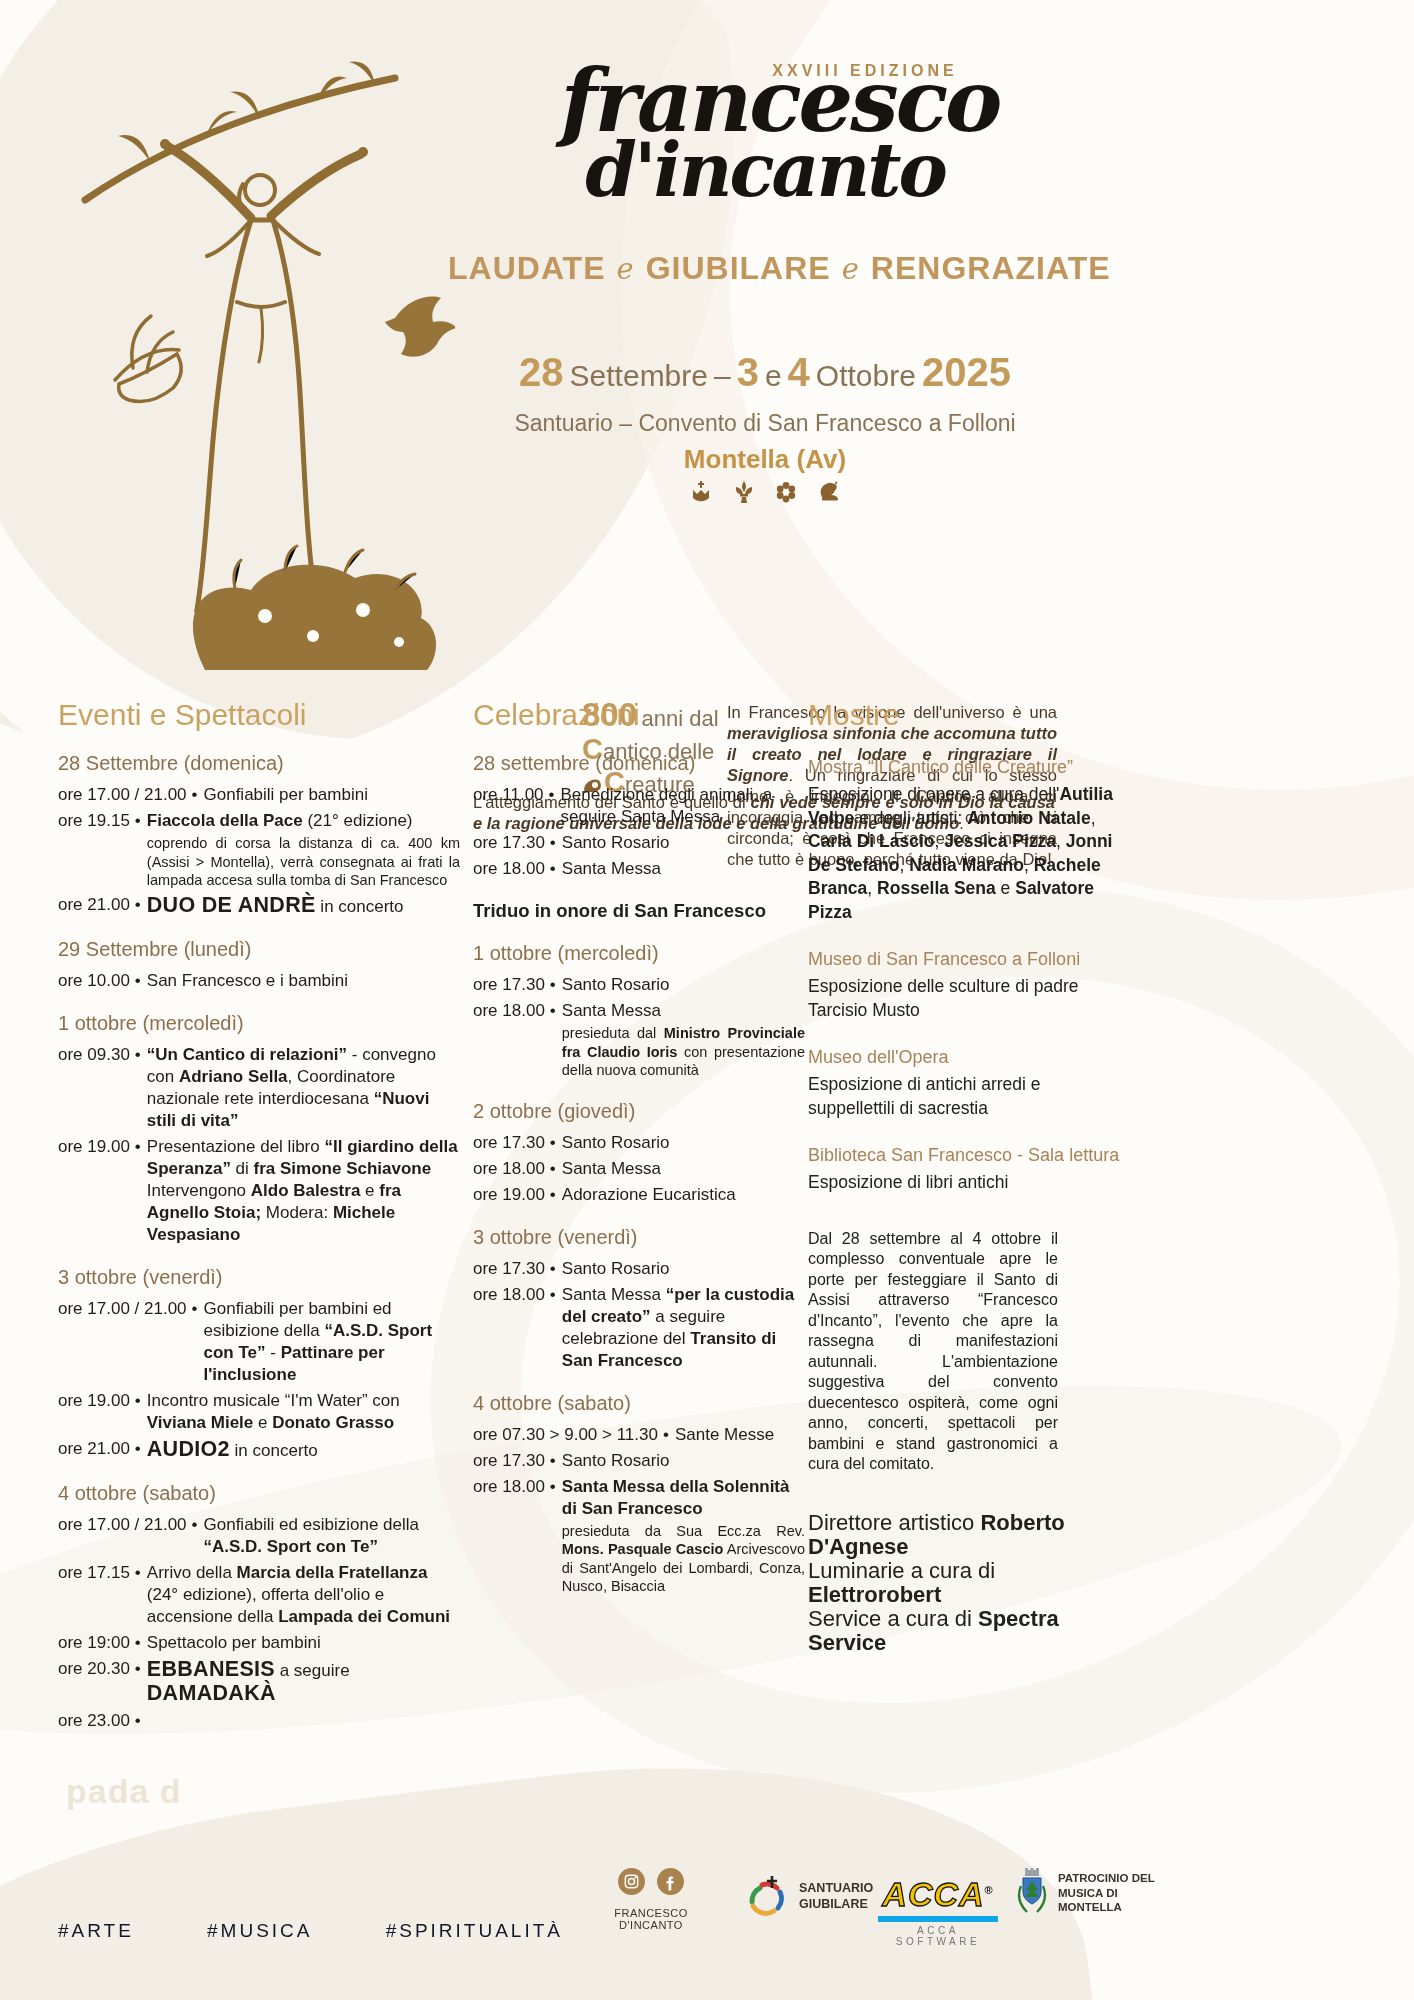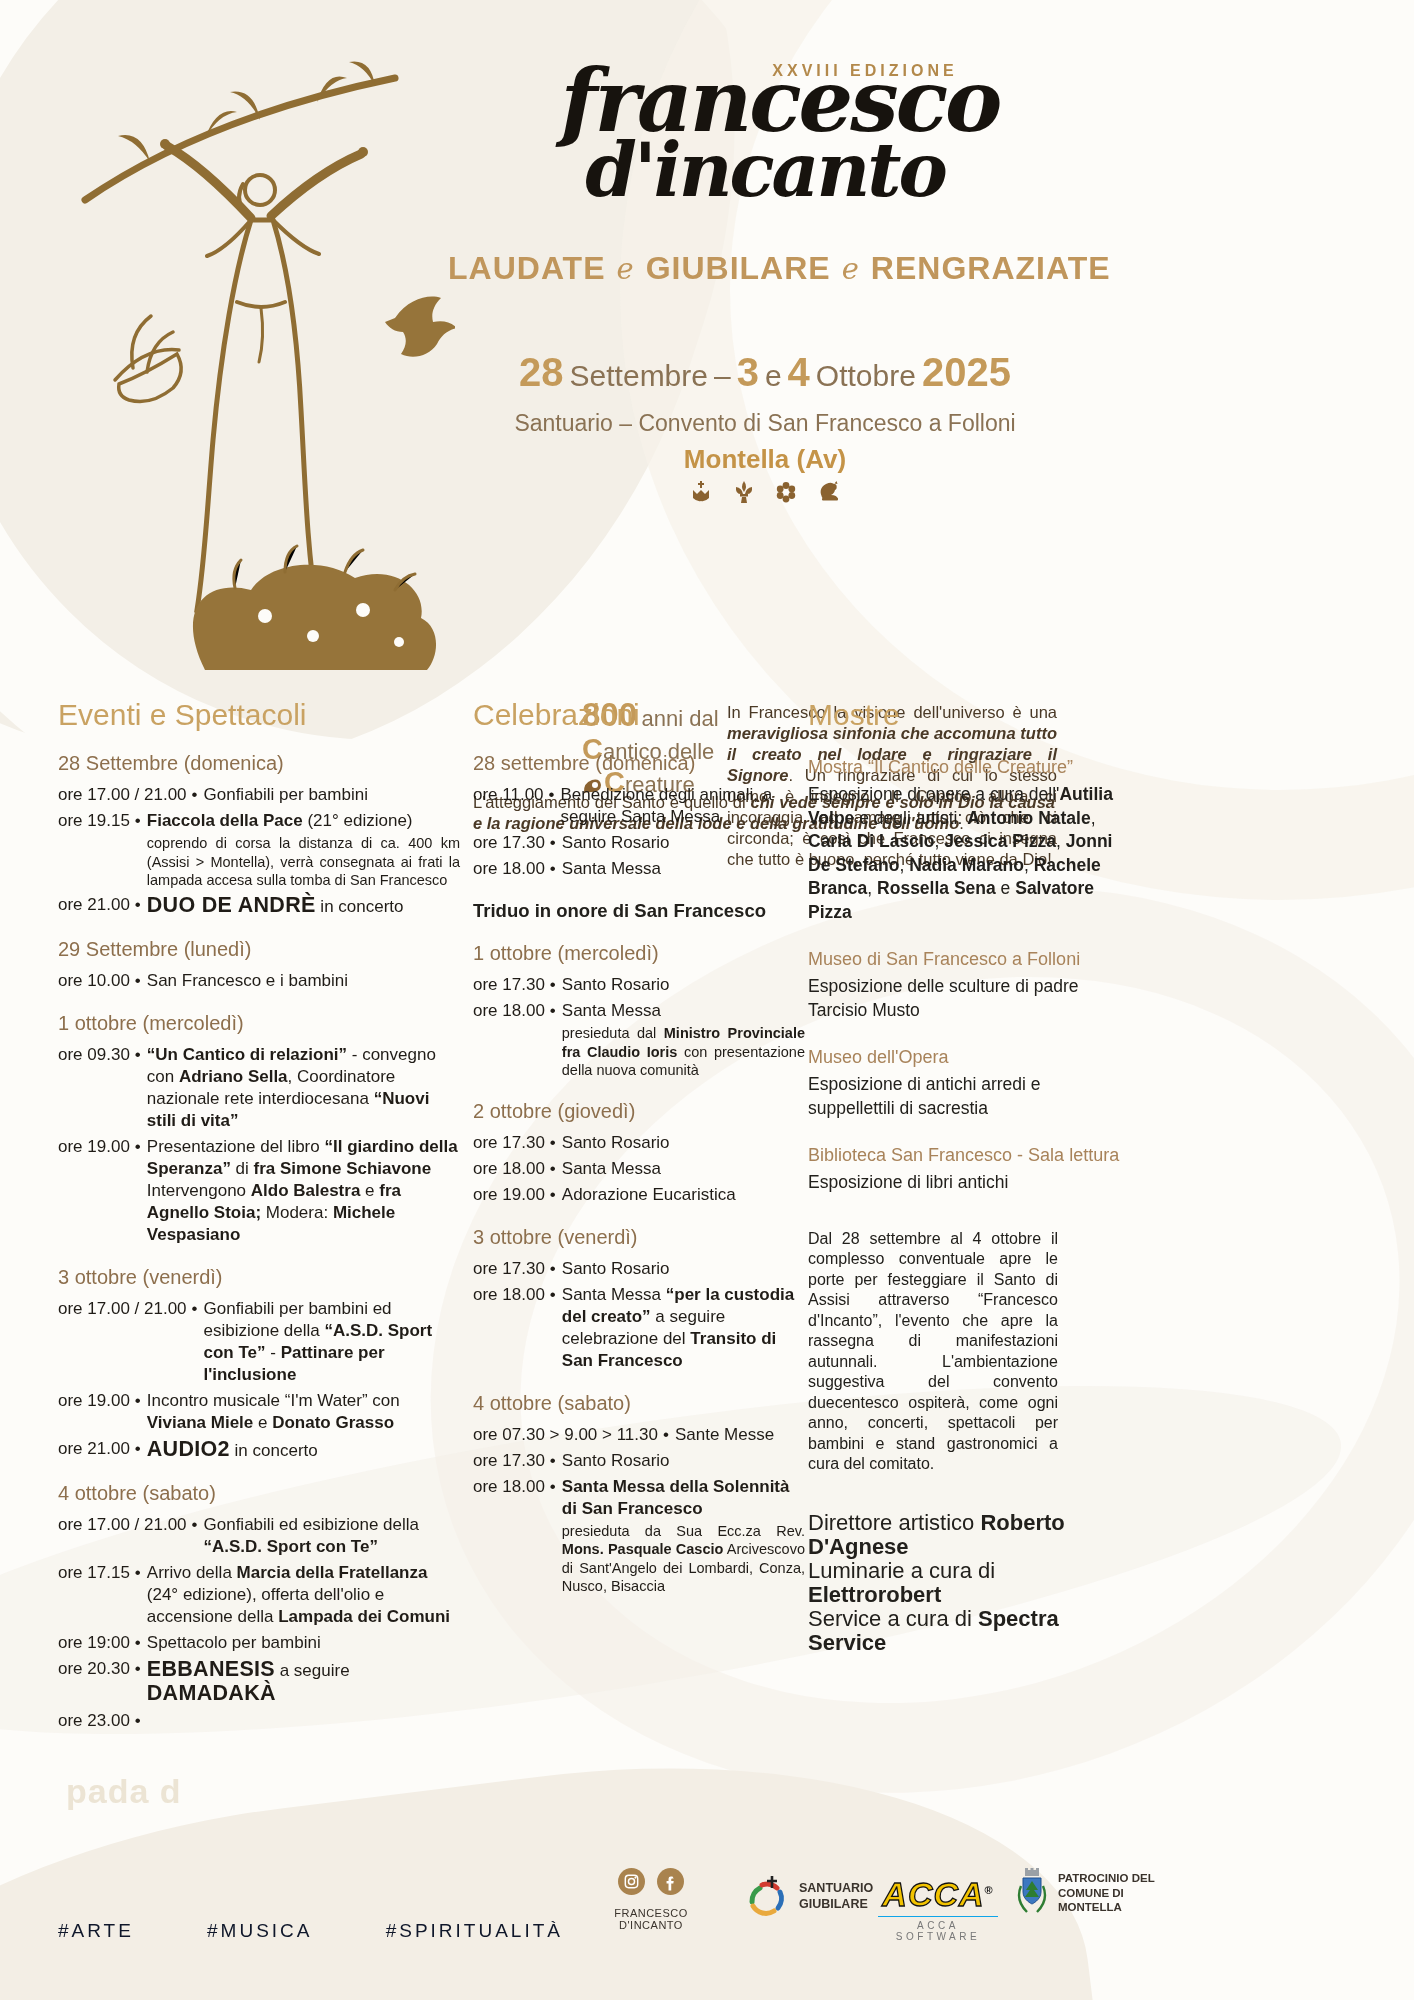--- a/index.html
+++ b/index.html
@@ -68,21 +68,21 @@
   .hash{font-size:19px;font-weight:400;letter-spacing:3px;color:#0f172a;}
   .social{left:593px;top:1868px;width:116px;text-align:center;}
   .social .icons{display:flex;justify-content:center;gap:12px;}
   .social-label{font-size:11px;letter-spacing:.5px;color:#3a332c;margin-top:12px;}
   .logo-sant{left:742px;top:1872px;display:flex;gap:9px;align-items:center;}
   .logo-sant .txt{font-size:12.5px;font-weight:700;color:#3a332c;line-height:16px;}
   .logo-acca{left:878px;top:1872px;width:120px;text-align:center;}
   .acca-word{font-size:34px;font-weight:900;font-style:italic;color:#f2c300;
              -webkit-text-stroke:1.3px #111;letter-spacing:1px;line-height:36px;}
   .acca-reg{font-size:11px;-webkit-text-stroke:0;color:#111;vertical-align:super;font-style:normal;}
-  .acca-sub{font-size:10px;letter-spacing:3.5px;color:#777;margin-top:4px;border-top:1px solid #0ea5e9;padding-top:3px;}
+  .acca-sub{font-size:10px;letter-spacing:3.5px;color:#777;margin-top:4px;border-top:6px solid #0ea5e9;padding-top:3px;}
   .logo-mont{left:1015px;top:1868px;display:flex;gap:9px;align-items:center;}
   .logo-mont .txt{font-size:11.5px;font-weight:700;color:#3a332c;line-height:14.5px;}
   .illu{position:absolute;left:55px;top:50px;z-index:1;}
   b i, i b{font-style:italic;}
 </style>
 </head>
 <body>
 
 <div class="poster">
 
@@ -406,18 +406,18 @@
       <rect x="10" y="0" width="3" height="4" fill="#9aa0a6"></rect>
         <rect x="15.5" y="0" width="3" height="4" fill="#9aa0a6"></rect>
         <rect x="21" y="0" width="3" height="4" fill="#9aa0a6"></rect>
       <path d="M8,10 h18 v14 c0,8 -9,12 -9,12 c0,0 -9,-4 -9,-12 z" fill="#3c78c0" stroke="#1d4e8f" stroke-width="1"></path>
       <path d="M17,13 l6,9 h-4 l5,7 h-14 l5,-7 h-4 z" fill="#2e7d32"></path>
       <path d="M6,18 q-6,14 6,26" fill="none" stroke="#2e7d32" stroke-width="2.4"></path>
       <path d="M28,18 q6,14 -6,26" fill="none" stroke="#2e7d32" stroke-width="2.4"></path>
     </svg>
     <div class="txt">
       <div>PATROCINIO DEL</div>
-      <div>COMUNE DI</div>
+      <div>MUSICA DI</div>
       <div>MONTELLA</div>
     </div>
   </div>
 
 </div>
 
 </body></html>

